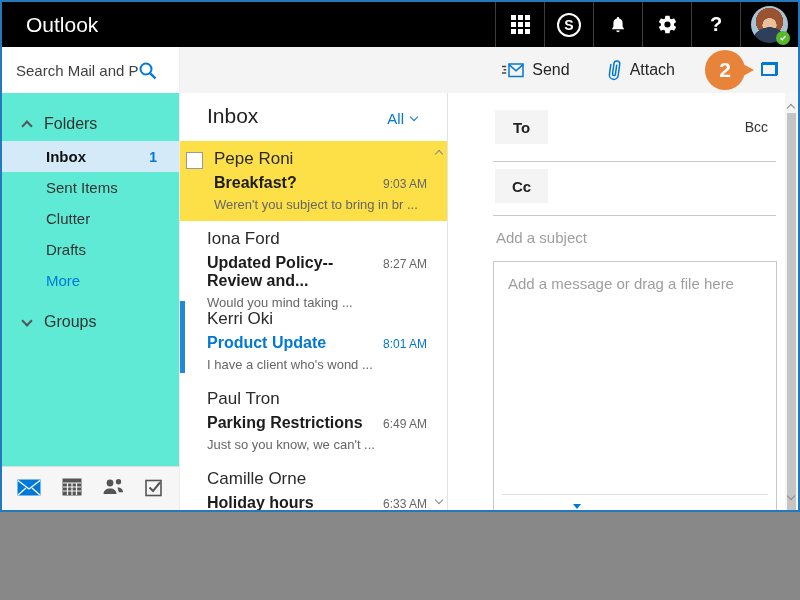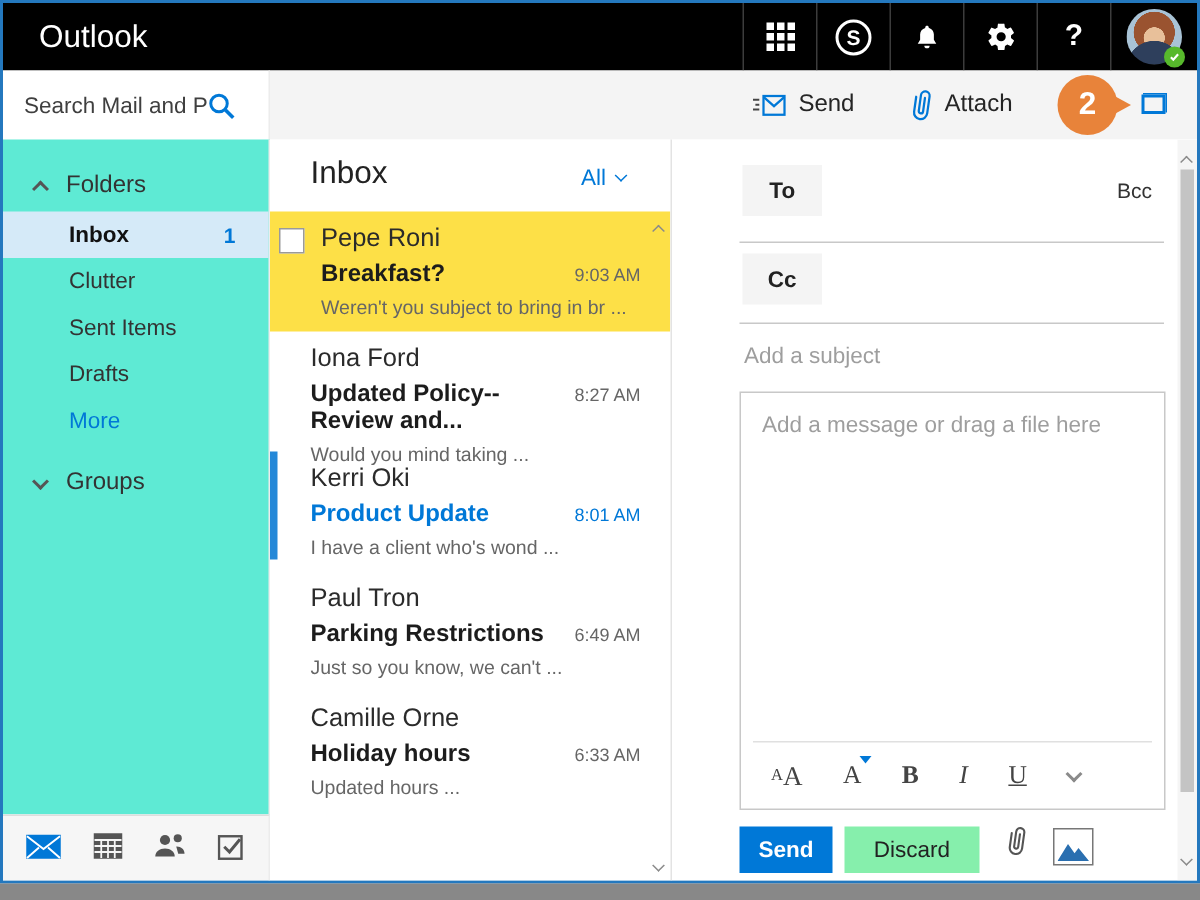--- a/index.html
+++ b/index.html
@@ -1,19 +1,19 @@
 <!DOCTYPE html>
 <html><head>
 <meta charset="utf-8">
 <style>
   * { margin:0; padding:0; box-sizing:border-box; }
   body { font-family:"Liberation Sans", sans-serif; background:#888; }
   button { font-family:inherit; background:none; border:none; cursor:pointer; }
 
-  .frame{position:relative;width:800px;height:589px;border:2px solid #2478be;background:#fff;overflow:hidden;}
+  .frame{position:relative;width:800px;height:512px;border:2px solid #2478be;background:#fff;overflow:hidden;}
 
   
   .topbar{position:absolute;top:0;left:0;right:0;height:45px;background:#000;display:flex;align-items:center;}
   .brand{margin-left:24px;color:#fff;font-size:21px;font-weight:400;}
   .topbar-right{margin-left:auto;display:flex;height:100%;}
   .tcell{width:49px;height:100%;display:flex;align-items:center;justify-content:center;border-left:1px solid #3c3c3c;}
   .tcell.avatar-cell{width:58px;}
   .grid-icon{display:grid;grid-template-columns:repeat(3,5px);grid-template-rows:repeat(3,5px);gap:2px;}
   .grid-icon i{background:#fff;}
   .skype-circle{width:24px;height:24px;border:2px solid #fff;border-radius:50%;display:flex;align-items:center;justify-content:center;color:#fff;font-size:14px;font-weight:bold;}
@@ -215,24 +215,24 @@
   <nav class="sidebar">
     <div class="side-header">
       <span class="chev up"></span>
       <span>Folders</span>
     </div>
     <div class="side-item selected">
       <span class="side-label bold">Inbox</span>
       <span class="side-count">1</span>
     </div>
     <div class="side-item">
+      <span class="side-label">Sent Items</span>
+    </div>
+    <div class="side-item">
       <span class="side-label">Clutter</span>
-    </div>
-    <div class="side-item">
-      <span class="side-label">Sent Items</span>
     </div>
     <div class="side-item">
       <span class="side-label">Drafts</span>
     </div>
     <div class="side-item">
       <span class="side-label link">More</span>
     </div>
     <div class="side-header groups">
       <span class="chev down"></span>
       <span>Groups</span>

